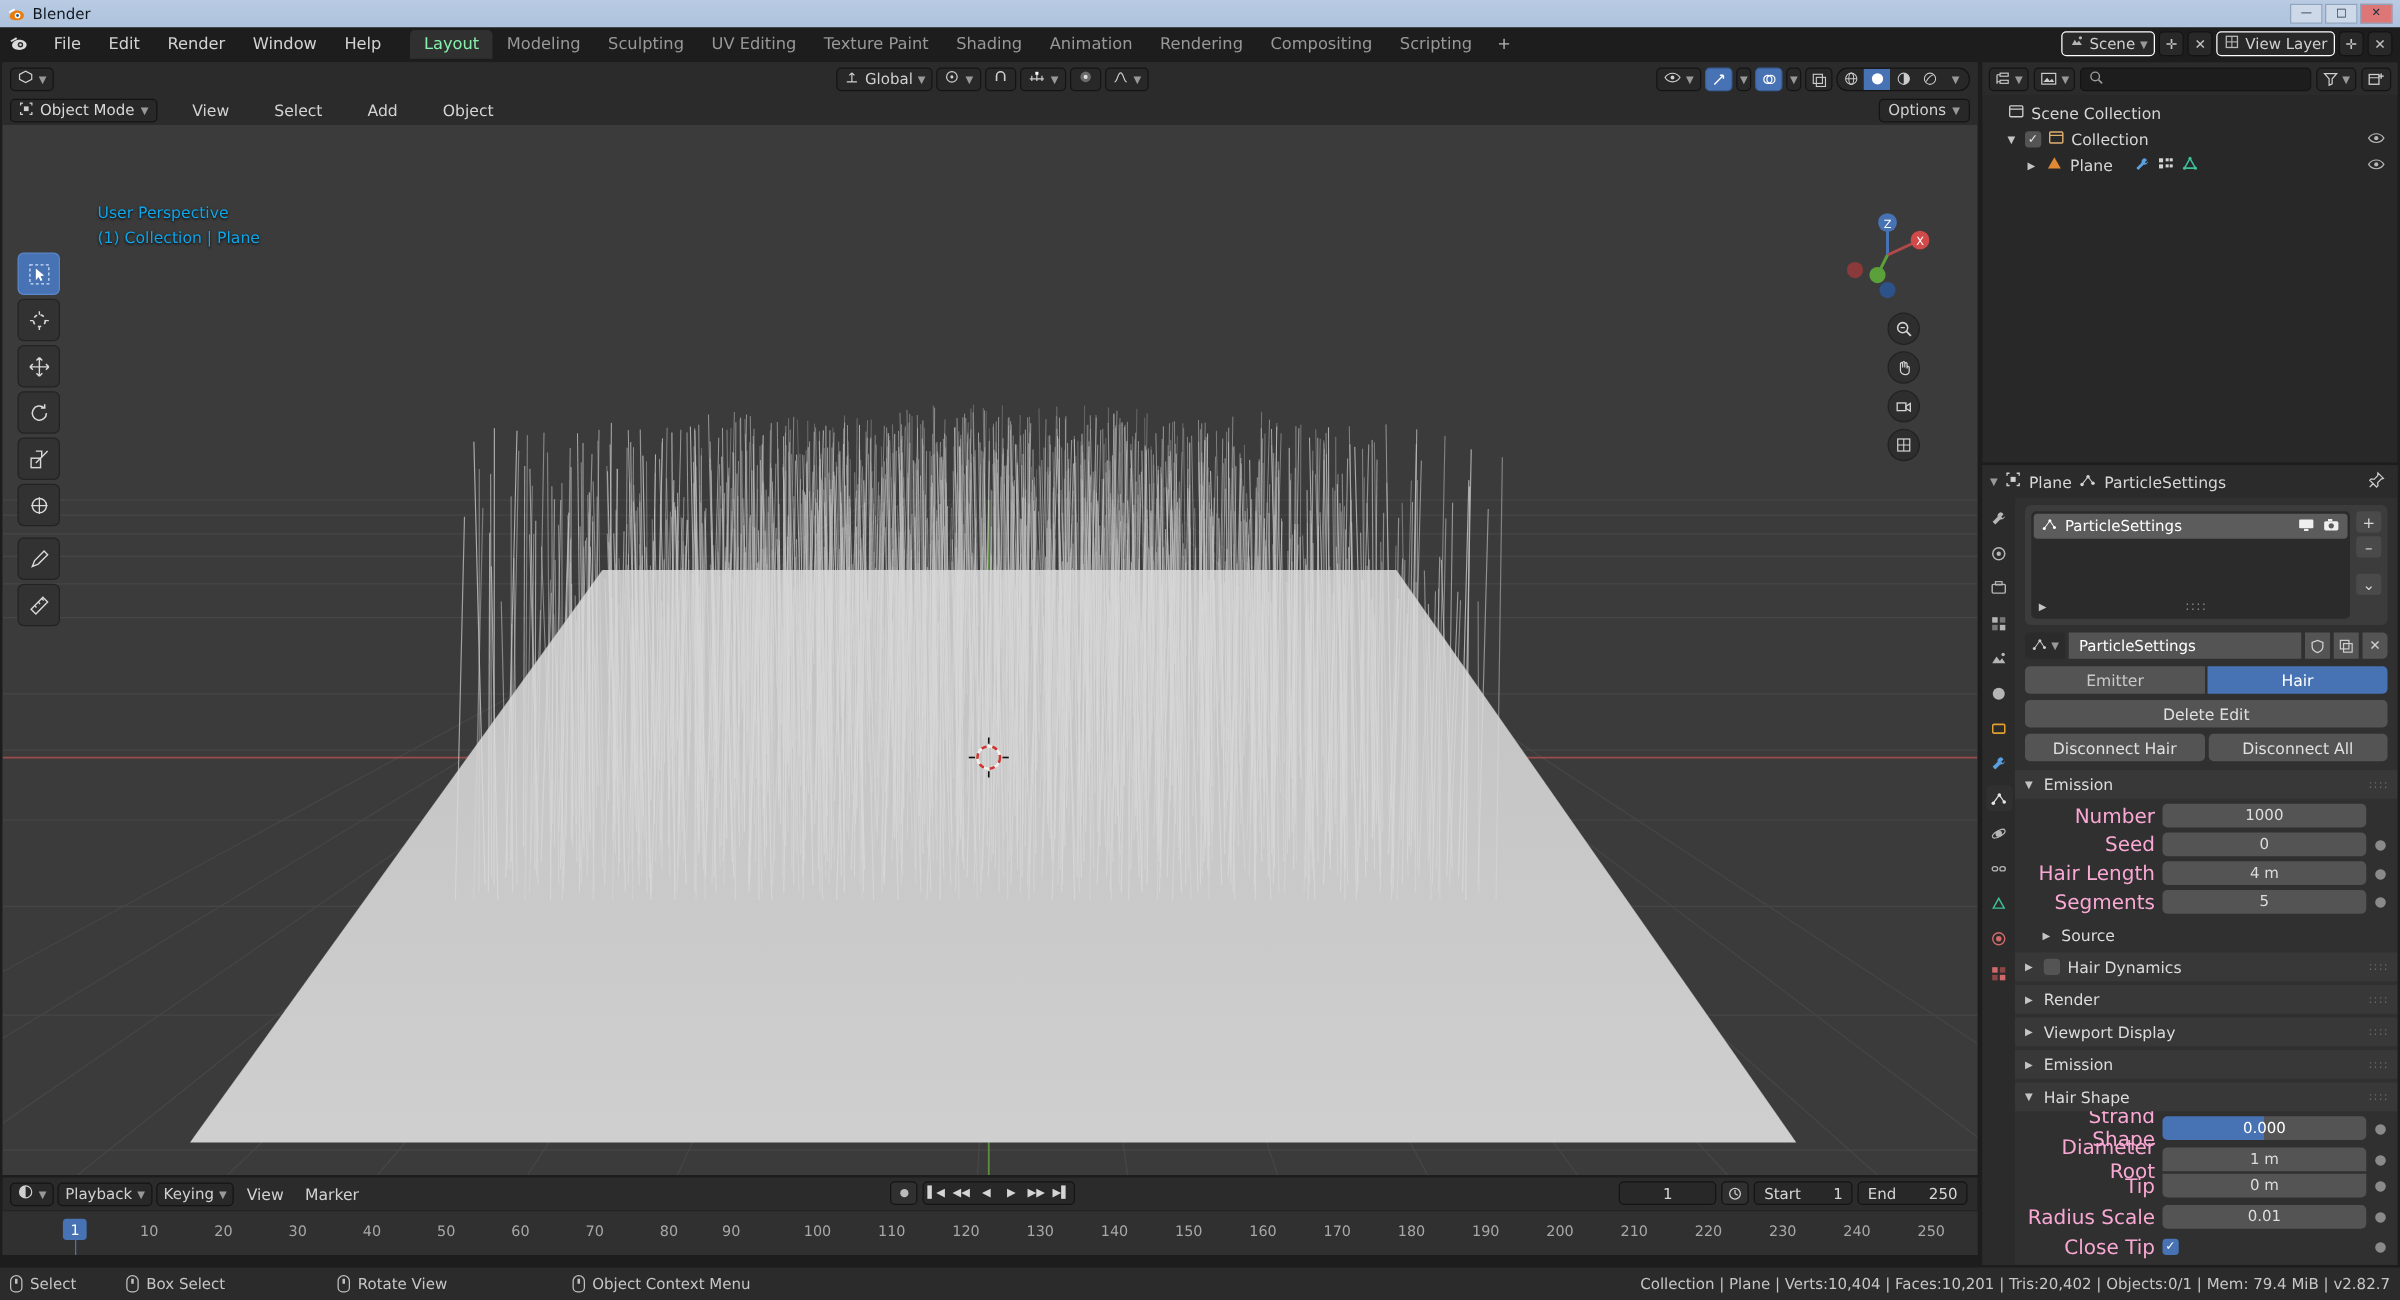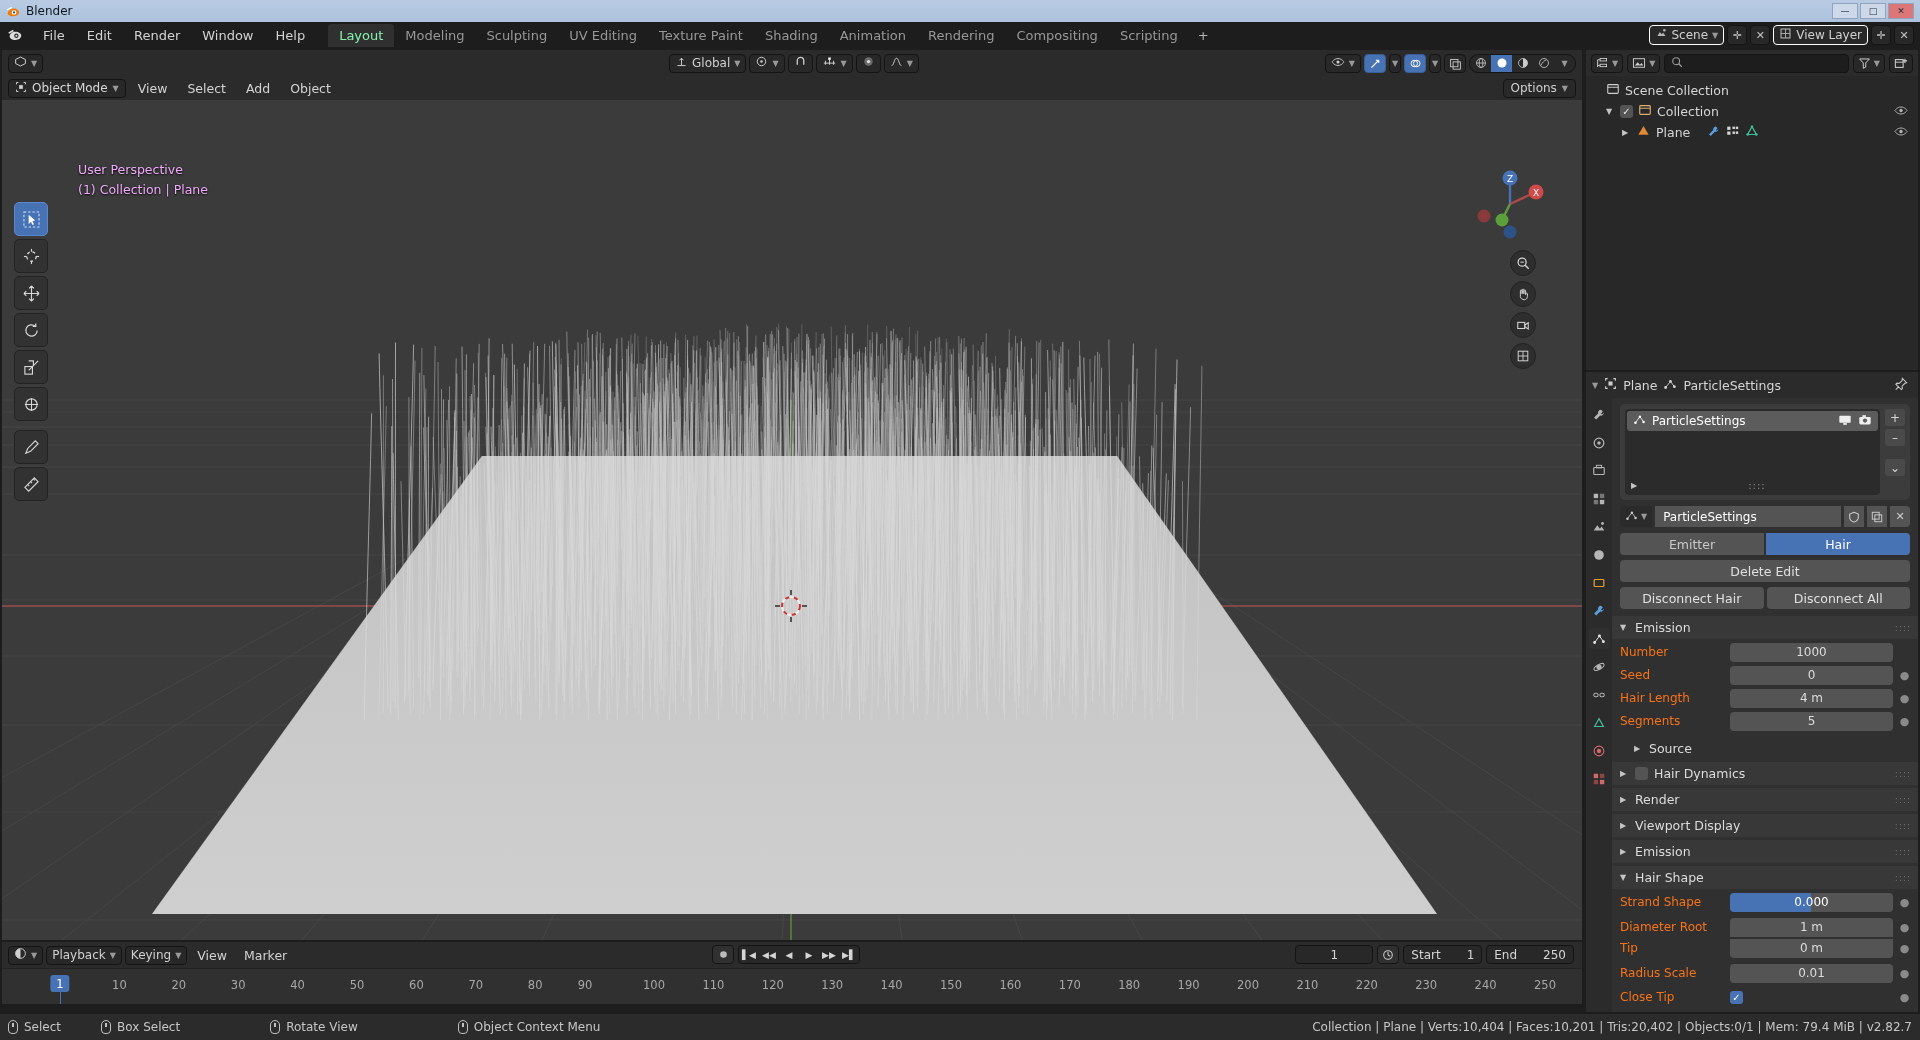--- a/index.html
+++ b/index.html
@@ -63,31 +63,31 @@
   .tgl { width:22px;height:19px;border-radius:4px;background:#282828;border:1px solid #141414;
          display:flex;align-items:center;justify-content:center;font-size:11px;color:#ccc;}
   .tgl.on { background:#4772b3; border-color:#3a5f96; color:#fff;}
   .shadegroup{ display:flex; background:#282828;border:1px solid #141414;border-radius:9px; overflow:hidden;height:19px;}
   .shadegroup div{ width:21px;display:flex;align-items:center;justify-content:center;font-size:11px;color:#ccc;}
   .shadegroup div.on{ background:#4772b3;color:#fff;}
 
   
   .vp-subrow {
     position:absolute; top:26px; left:0; width:100%; height:24px;
-    background:#2b2b2b; display:flex; align-items:center; padding:0 6px; gap:4px; z-index:11;
+    background:#2b2b2b; display:flex; align-items:center; padding:0 6px; gap:20px; z-index:11;
   }
   .vp-subrow .m { padding:2px 8px;font-size:12.5px;color:#d4d4d4;border-radius:3px;}
   .mode-sel { background:#282828;border:1px solid #141414;border-radius:4px;height:19px;
               display:flex;align-items:center;padding:0 6px;color:#d8d8d8;font-size:12px;gap:5px;}
   .opt-btn { margin-left:auto; background:#282828;border:1px solid #141414;border-radius:4px;height:19px;
              display:flex;align-items:center;padding:0 7px;color:#d0d0d0;font-size:12px;gap:5px;}
 
   .vp-canvas { position:absolute; top:50px; left:0; right:0; bottom:0; overflow:hidden;
                background:#3b3b3b;}
-  .vp-overlay-text { position:absolute; left:76px; top:60px; font-size:12.5px; color:#f0abfc;
+  .vp-overlay-text { position:absolute; left:76px; top:60px; font-size:12.5px; color:#0ea5e9;
                      text-shadow:0 1px 2px #000; line-height:20px; z-index:5;}
   .vp-tools { position:absolute; left:12px; top:102px; width:34px; z-index:6;
               display:flex; flex-direction:column; gap:3px;}
   .vp-tool { width:34px;height:34px;border-radius:5px;background:#323232;border:1px solid #232323;
              display:flex;align-items:center;justify-content:center;color:#d8d8d8;font-size:15px;}
   .vp-tool.active { background:#4772b3;border-color:#5b88cc;color:#fff;}
   .vp-tool.sep { margin-top:6px; }
 
   .nav-gizmo { position:absolute; right:30px; top:62px; width:84px;height:84px; z-index:6;}
   .nav-side { position:absolute; right:46px; top:150px; display:flex;flex-direction:column;gap:5px;z-index:6;}
@@ -174,21 +174,21 @@
   .pr-btnrow > div { flex:1; height:22px; background:#545454; border-radius:4px;
                      display:flex; align-items:center; justify-content:center; font-size:12.5px; color:#e0e0e0;}
 
   .pr-panel-hdr { margin-top:7px; height:23px; background:#383838; display:flex; align-items:center;
                   padding-left:8px; gap:6px; font-size:12.5px; color:#dcdcdc; position:relative;}
   .pr-panel-hdr.sub { background:transparent; }
   .pr-panel-hdr .grip { position:absolute; right:7px; color:#6e6e6e; font-size:9px; letter-spacing:1px;}
   .tri { font-size:8px; color:#c4c4c4; display:inline-block; width:9px;}
 
   .pr-field { display:flex; align-items:center; height:20px; margin:3px 8px 0 8px; gap:6px;}
-  .pr-field .lab { width:104px; text-align:left; font-size:12px; color:#f97316;}
+  .pr-field .lab { width:104px; text-align:right; font-size:16px; color:#f9a8d4;}
   .pr-field .val { flex:1; height:19px; background:#545454; border-radius:4px; display:flex;
                    align-items:center; justify-content:center; font-size:12px; color:#dcdcdc;}
   .pr-field .val.slider { background:linear-gradient(to right,#4772b3 0 50%,#545454 50% 100%); color:#fff;}
   .pr-field .val.flat-top { border-radius:4px 4px 0 0;}
   .pr-field .val.flat-bot { border-radius:0 0 4px 4px;}
   .pr-field .dot { width:11px; text-align:center; color:#8a8a8a; font-size:11px;}
   .pr-chk { width:13px;height:13px;background:#4772b3;border-radius:3px;display:flex;
             align-items:center;justify-content:center;color:#fff;font-size:10px;}
   .pr-cb-empty { width:13px;height:13px;background:#545454;border-radius:3px;}
 

